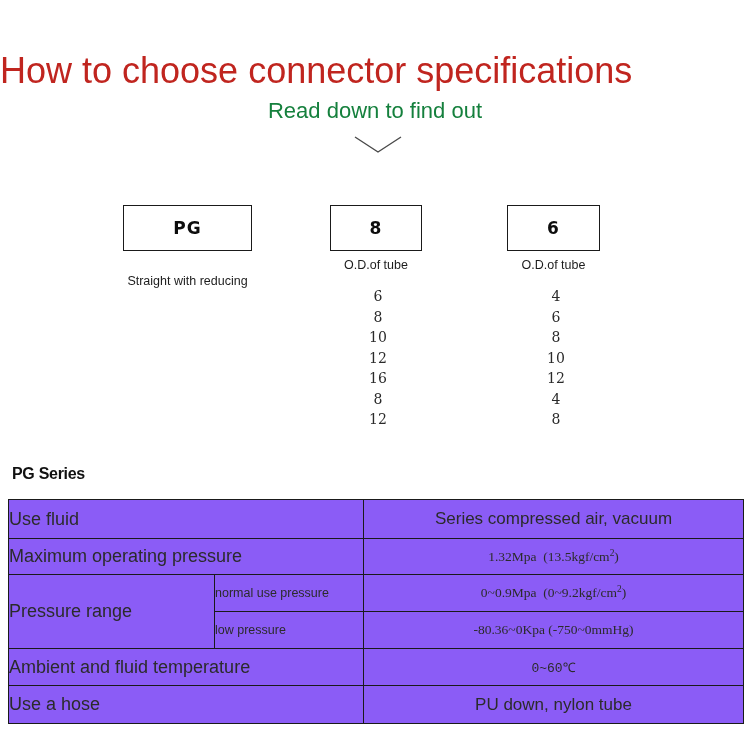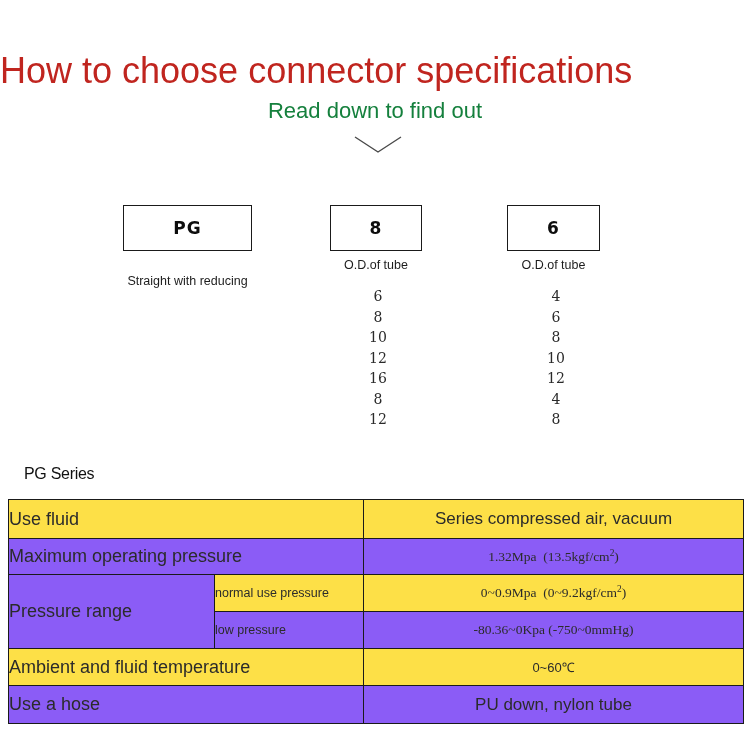--- a/index.html
+++ b/index.html
@@ -89,44 +89,44 @@
     color: #2a2a2a;
     line-height: 20.5px;
   }
   #numcol-1 { left: 338px; top: 286px; width: 80px; }
   #numcol-2 { left: 516px; top: 286px; width: 80px; }
   .num-col div { height: 20.5px; }
 
   
   #series-title {
     position: absolute;
-    left: 24px;
+    left: 12px;
     top: 465px;
     font-size: 16px;
-    font-weight: normal;
+    font-weight: bold;
     color: #111111;
     letter-spacing: -0.3px;
     white-space: nowrap;
   }
 
   
   #spec-table {
     position: absolute;
     left: 8px;
     top: 499px;
     width: 735px;
     border-collapse: collapse;
     table-layout: fixed;
   }
   #spec-table td {
     border: 1.3px solid #1a1a1a;
     padding: 0;
     vertical-align: middle;
   }
-  .cell-beige { background: #fde047; }
+  .cell-beige { background: #8b5cf6; }
   .cell-white { background: #8b5cf6; }
 
   .lbl {
     padding-left: 12px;
     font-size: 18px;
     color: #2b2b2b;
     white-space: nowrap;
   }
   .lbl-sub {
     text-align: left;
@@ -142,21 +142,21 @@
   }
   .val-serif {
     text-align: center;
     font-family: Liberation Serif, serif;
     font-size: 13.5px;
     color: #2b2b2b;
     white-space: nowrap;
   }
   .val-small {
     text-align: center;
-    font-family: Liberation Sans, sans-serif;
+    font-family: Liberation Mono, monospace;
     font-size: 13px;
     color: #2b2b2b;
     white-space: nowrap;
   }
   sup { font-size: 0.7em; vertical-align: super; line-height: 0; }
 </style>
 </head>
 <body>
 
 <div id="main-title">How to choose connector specifications</div>

